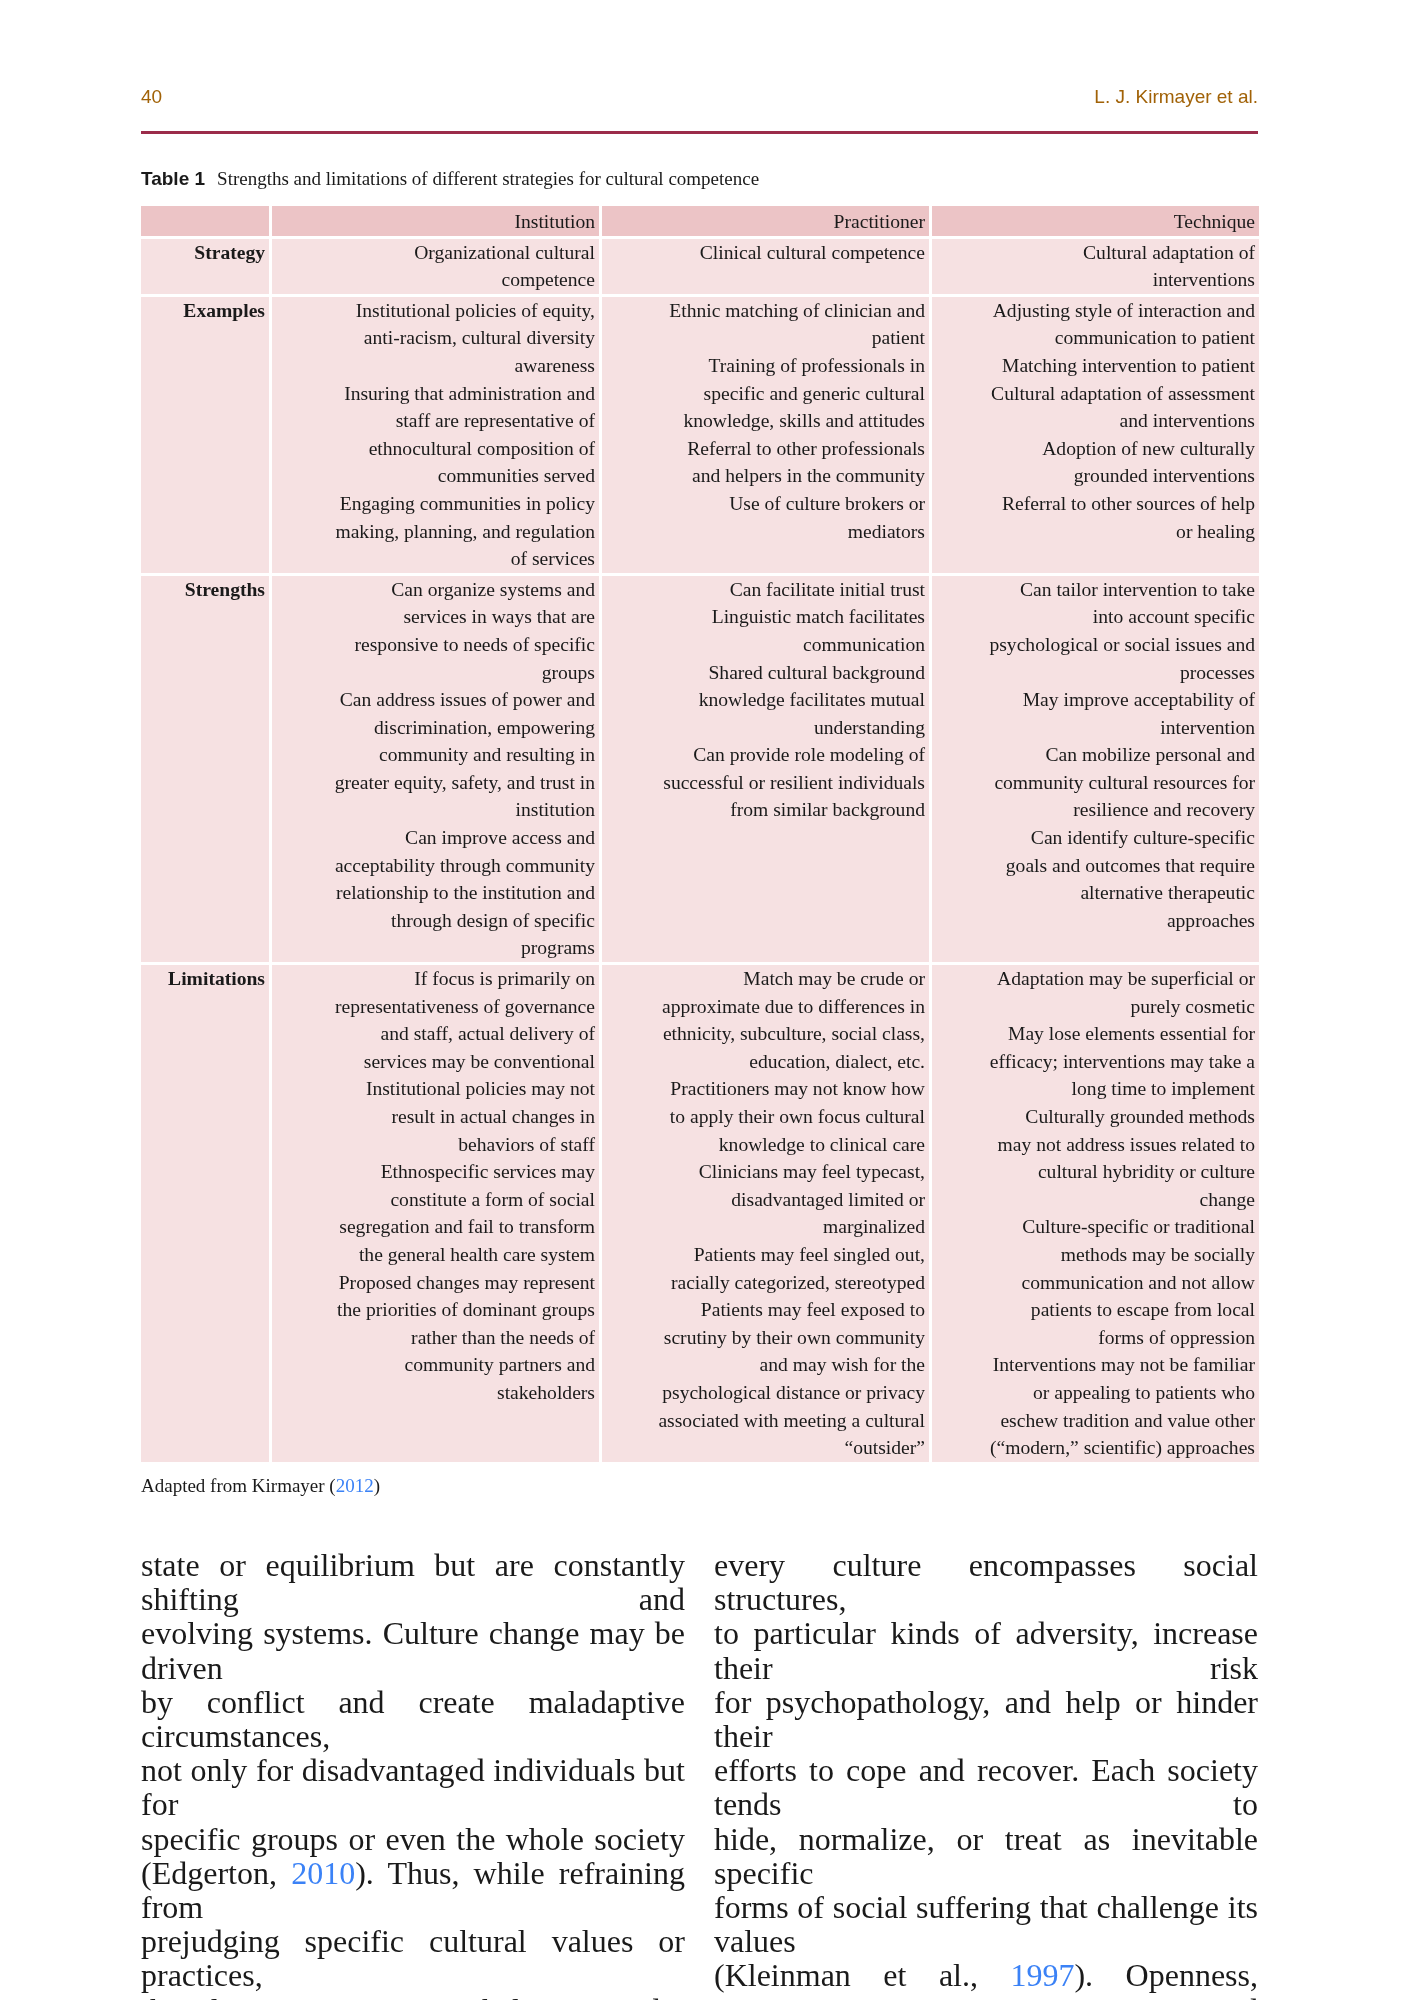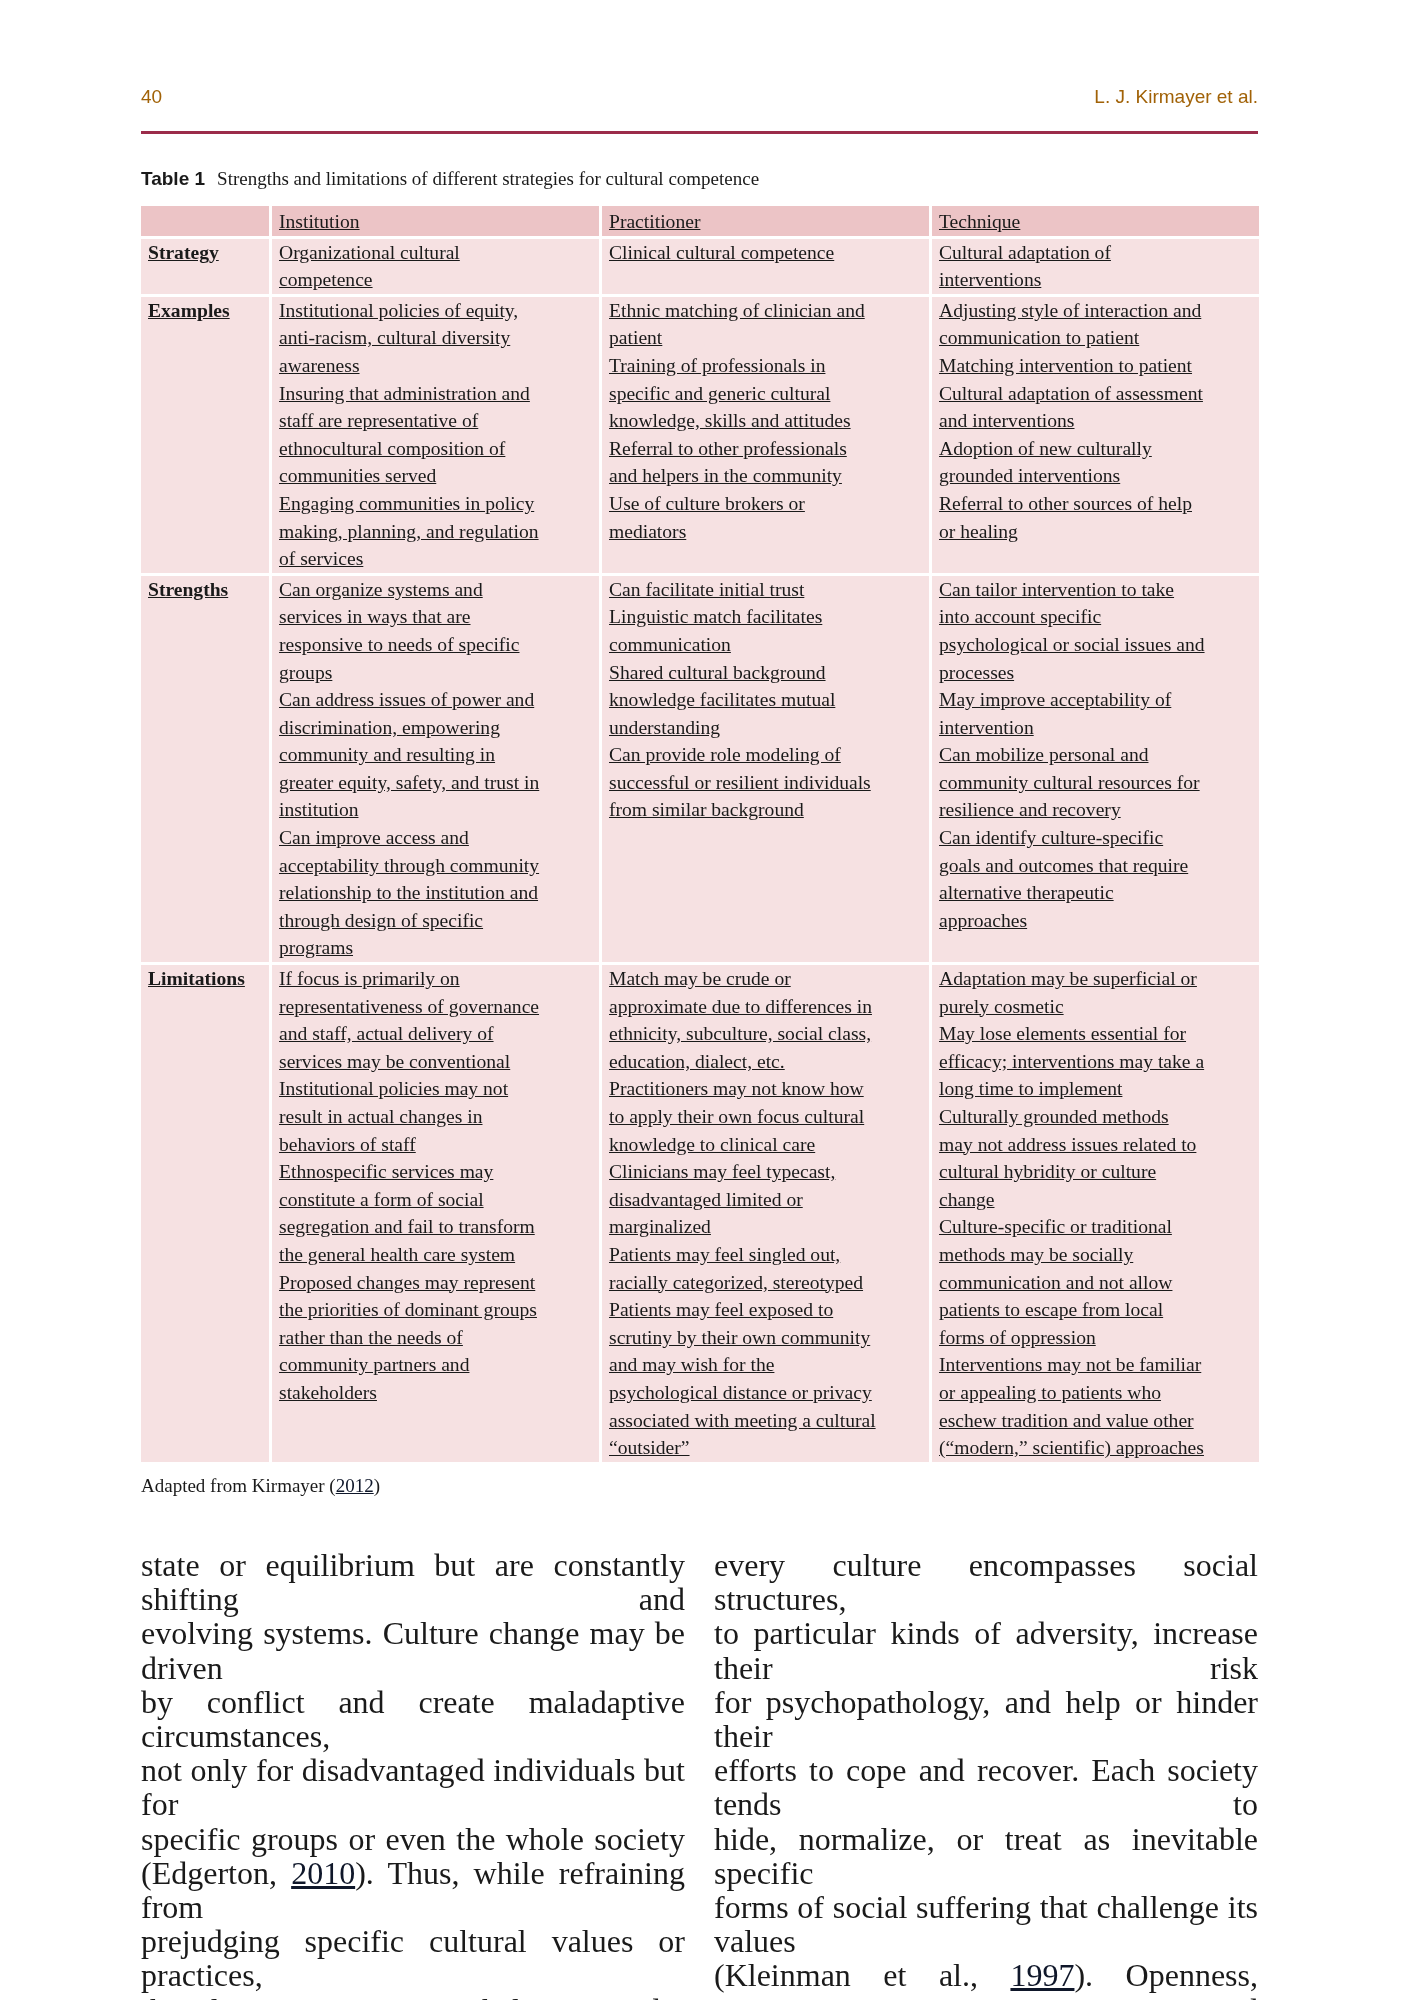--- a/index.html
+++ b/index.html
@@ -14,27 +14,27 @@
 
   .table-caption { position: absolute; left: 141px; top: 168px; font-size: 19px; }
   .table-caption .label { font-family: "Liberation Sans", "DejaVu Sans", sans-serif; font-weight: bold; margin-right: 12px; }
 
   table.t { position: absolute; left: 141px; top: 203px; width: 1117px; border-collapse: separate;
             border-spacing: 3px 3px; margin-left: -3px; table-layout: fixed; font-size: 19.6px; line-height: 27.6px; }
   table.t col.c0 { width: 128px; }
   table.t col.c1 { width: 327px; }
   table.t col.c2 { width: 327px; }
   table.t col.c3 { width: 327px; }
-  table.t th, table.t td { vertical-align: top; text-align: left; padding: 0 4px 0 7px; background: #f6e1e2; font-weight: normal; text-decoration: underline; }
+  table.t th, table.t td { vertical-align: top; text-align: right; padding: 0 4px 0 7px; background: #f6e1e2; font-weight: normal; }
   table.t thead th { background: #ecc4c6; padding-top: 2px; padding-bottom: 0; }
   table.t td.rowhead { font-weight: bold; }
   .line { display: block; white-space: nowrap; }
 
   .source { position: absolute; left: 141px; top: 1475px; font-size: 19px; }
-  .cite { color: #0f172a; text-decoration: underline; }
+  .cite { color: #3b82f6; }
 
   .col { position: absolute; top: 1548px; width: 544px; font-size: 32px; line-height: 34.2px; text-align: justify; }
   .col.left { left: 141px; }
   .col.right { left: 714px; }
   .col .l { display: block; text-align: justify; text-align-last: justify; white-space: nowrap; }
 </style>
 </head>
 <body>
 
 <div class="running-head">

